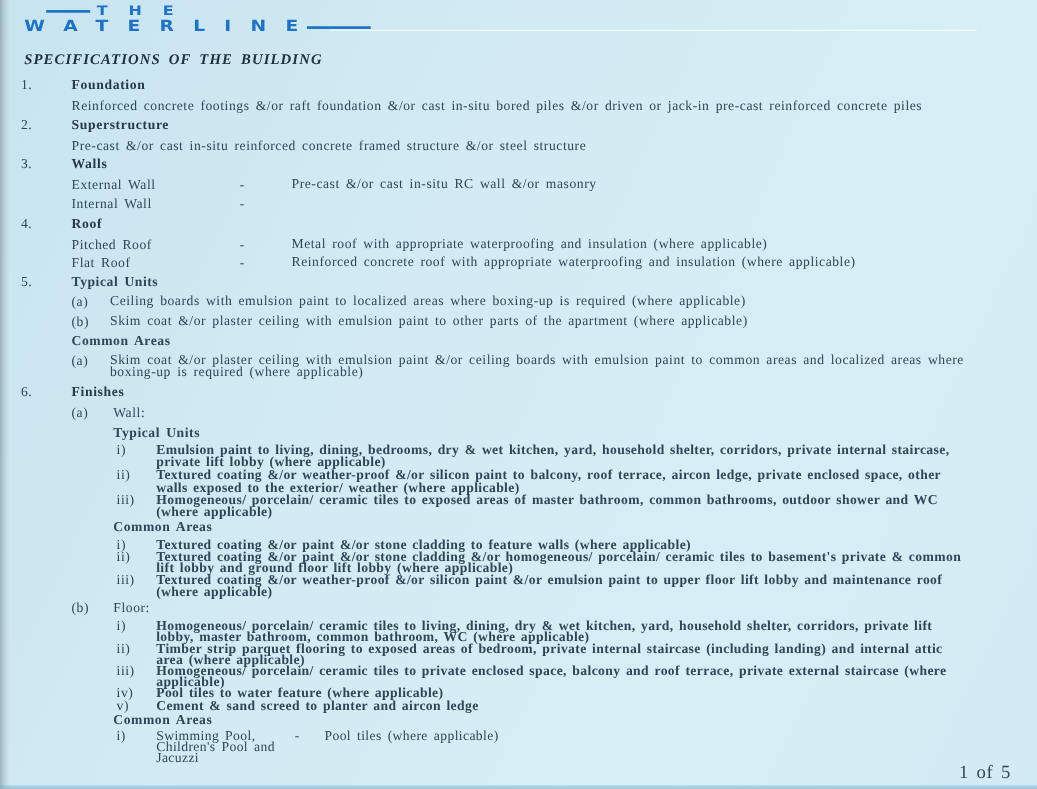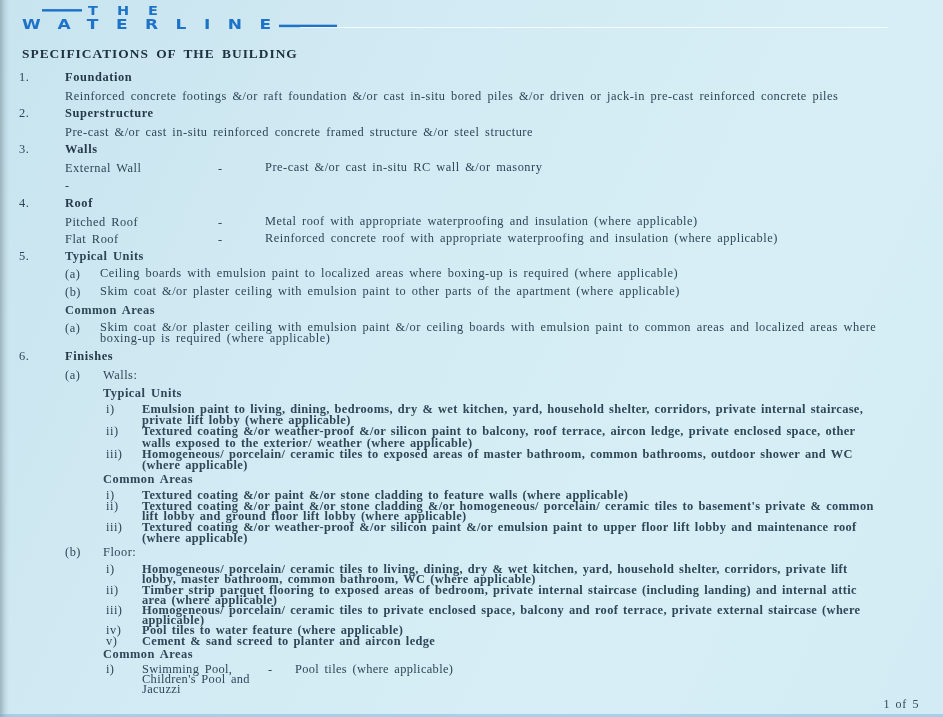--- a/index.html
+++ b/index.html
@@ -19,21 +19,21 @@
   .logo { font-family: "DejaVu Sans", "Liberation Sans", sans-serif; font-weight: 700;
     color: #1e72c8; transform: scaleY(.82); transform-origin: 0 0; }
   .logo-the { font-size: 14.5px; letter-spacing: 19px; line-height: 14px; margin-left: 66px; position: relative; }
   .logo-the::before { content: ""; position: absolute; left: -46px; top: 5px; width: 40px; height: 2.5px; background: #1e72c8; }
   .logo-wl { font-size: 17px; letter-spacing: 17.5px; line-height: 19px; white-space: nowrap; }
   .logo-underline { display: inline-block; width: 58px; height: 3.5px; background: #1e72c8;
     vertical-align: 2px; margin-left: -10px; }
   .header-rule { position: absolute; left: 300px; top: 27px; width: 588px; height: 1px; background: rgba(255,255,255,.8); }
 
   .doc-title { margin: 9px 0 0 22px; font-weight: 700; font-size: 13.4px; letter-spacing: 1px;
-    word-spacing: 3px; color: #20323f; line-height: 14px; }
+    word-spacing: 3px; color: #20323f; line-height: 14px; font-style: italic; }
 
   .content { margin-top: 10px; }
   .sec { display: flex; padding-left: 19px; margin-bottom: 5px; }
   .sec-num { flex: 0 0 46px; line-height: 13px; }
   .sec-body { flex: 1; padding-right: 24px; min-width: 0; }
   .sec-title { font-weight: 700; color: #253a48; line-height: 13px; margin-bottom: 6px; letter-spacing: .6px; }
   .sec-para { line-height: 12px; }
 
   .kv-row { display: flex; margin-bottom: 4.5px; }
   .kv-label { flex: 0 0 153px; line-height: 12.5px; }
@@ -58,21 +58,21 @@
   .list-a .roman-item { line-height: 11.3px; }
   .list-a2 .roman-item { line-height: 10.9px; }
   .list-b .roman-item { line-height: 10.2px; }
 
   .pool-row { display: flex; padding-left: 3px; line-height: 10.3px; letter-spacing: .35px; }
   .pool-marker { flex: 0 0 36px; }
   .pool-label { flex: 0 0 126px; }
   .pool-dash { flex: 0 0 27px; }
   .pool-text { flex: 1; }
 
-  .page-number { position: absolute; right: 24px; bottom: 5px; font-size: 12px;
+  .page-number { position: absolute; right: 24px; bottom: 5px; font-size: 17px;
     letter-spacing: .6px; color: #31495a; }
 </style>
 </head>
 <body>
 
 <div class="page">
   <div class="scan-edge-left"></div>
 
   <div class="header">
     <div class="logo">
@@ -105,20 +105,21 @@
     <div class="sec">
       <div class="sec-num">3.</div>
       <div class="sec-body">
         <div class="sec-title">Walls</div>
         <div class="kv-row">
           <div class="kv-label">External Wall</div>
           <div class="kv-dash">-</div>
           <div class="kv-text">Pre-cast &amp;/or cast in-situ RC wall &amp;/or masonry</div>
         </div>
         <div class="kv-row mb0">
+          <div class="kv-label">Internal Wall</div>
           <div class="kv-dash">-</div>
         </div>
       </div>
     </div>
 
     <div class="sec">
       <div class="sec-num">4.</div>
       <div class="sec-body">
         <div class="sec-title">Roof</div>
         <div class="kv-row">
@@ -155,21 +156,21 @@
     </div>
 
     <div class="sec mb0">
       <div class="sec-num">6.</div>
       <div class="sec-body">
         <div class="sec-title">Finishes</div>
 
         <div class="fin-sub">
           <div class="fin-marker">(a)</div>
           <div class="fin-body">
-            <div class="fin-title">Walls:</div>
+            <div class="fin-title">Wall:</div>
             <div class="group-heading tight">Typical Units</div>
             <div class="roman-list list-a">
               <div class="roman-item">
                 <div class="roman">i)</div>
                 <div class="roman-text">Emulsion paint to living, dining, bedrooms, dry &amp; wet kitchen, yard, household shelter, corridors, private internal staircase, private lift lobby (where applicable)</div>
               </div>
               <div class="roman-item">
                 <div class="roman">ii)</div>
                 <div class="roman-text">Textured coating &amp;/or weather-proof &amp;/or silicon paint to balcony, roof terrace, aircon ledge, private enclosed space, other walls exposed to the exterior/ weather (where applicable)</div>
               </div>

